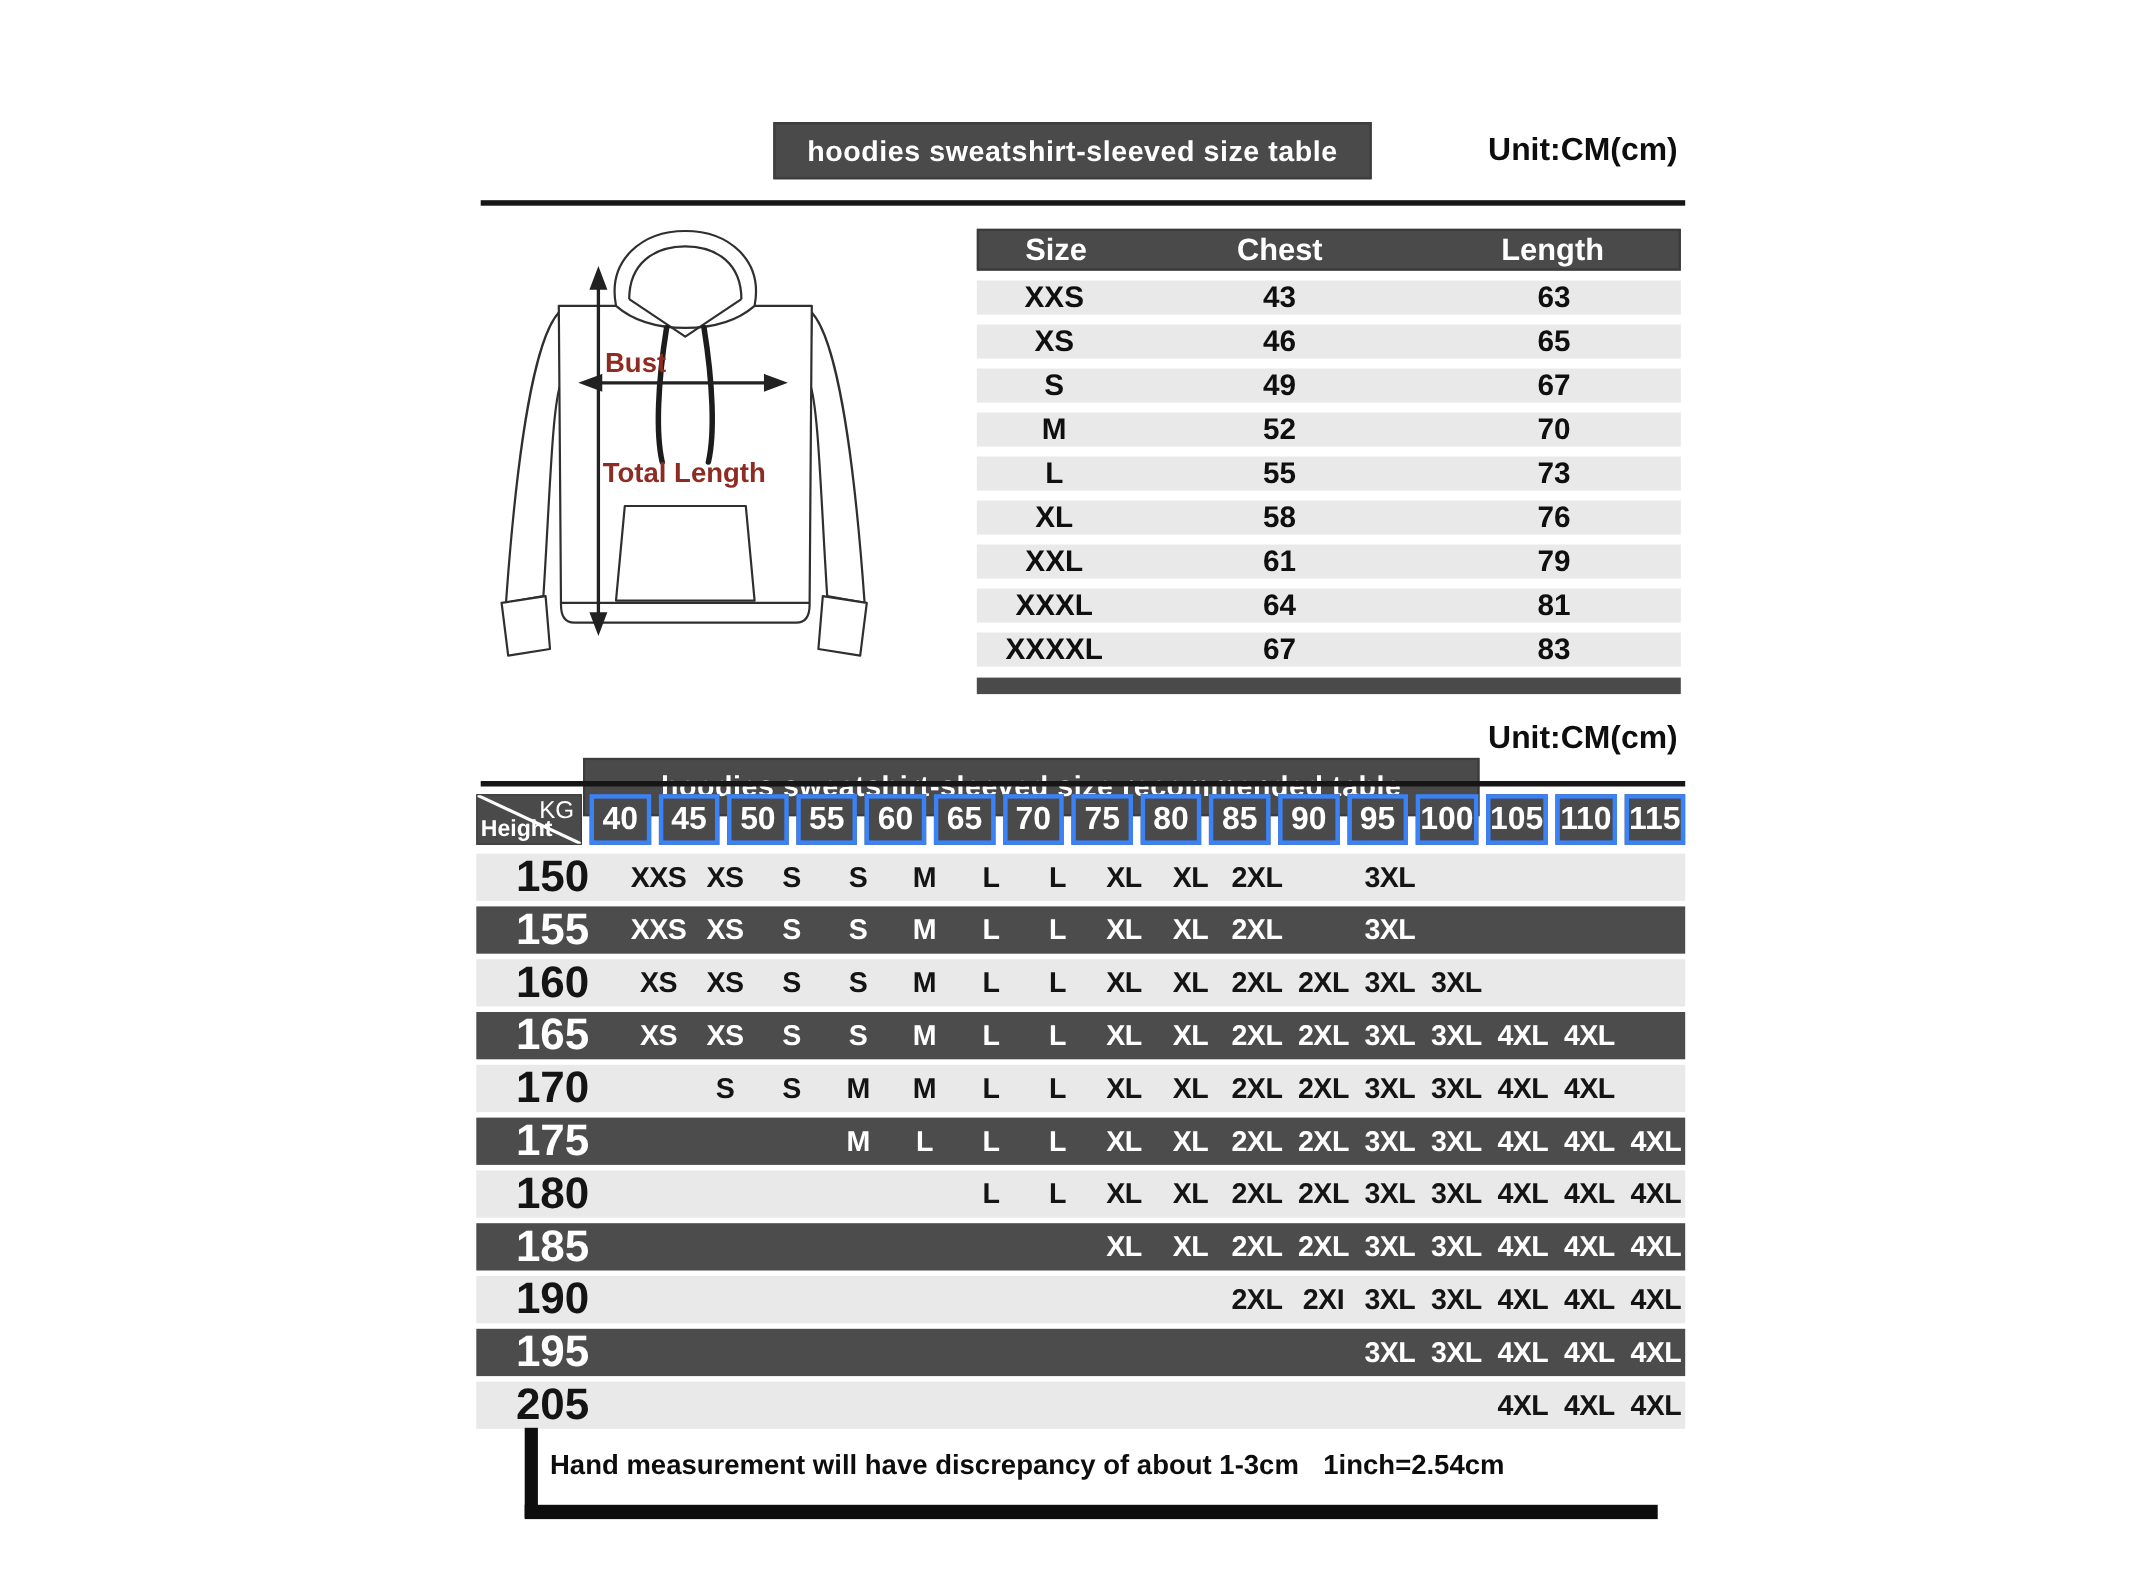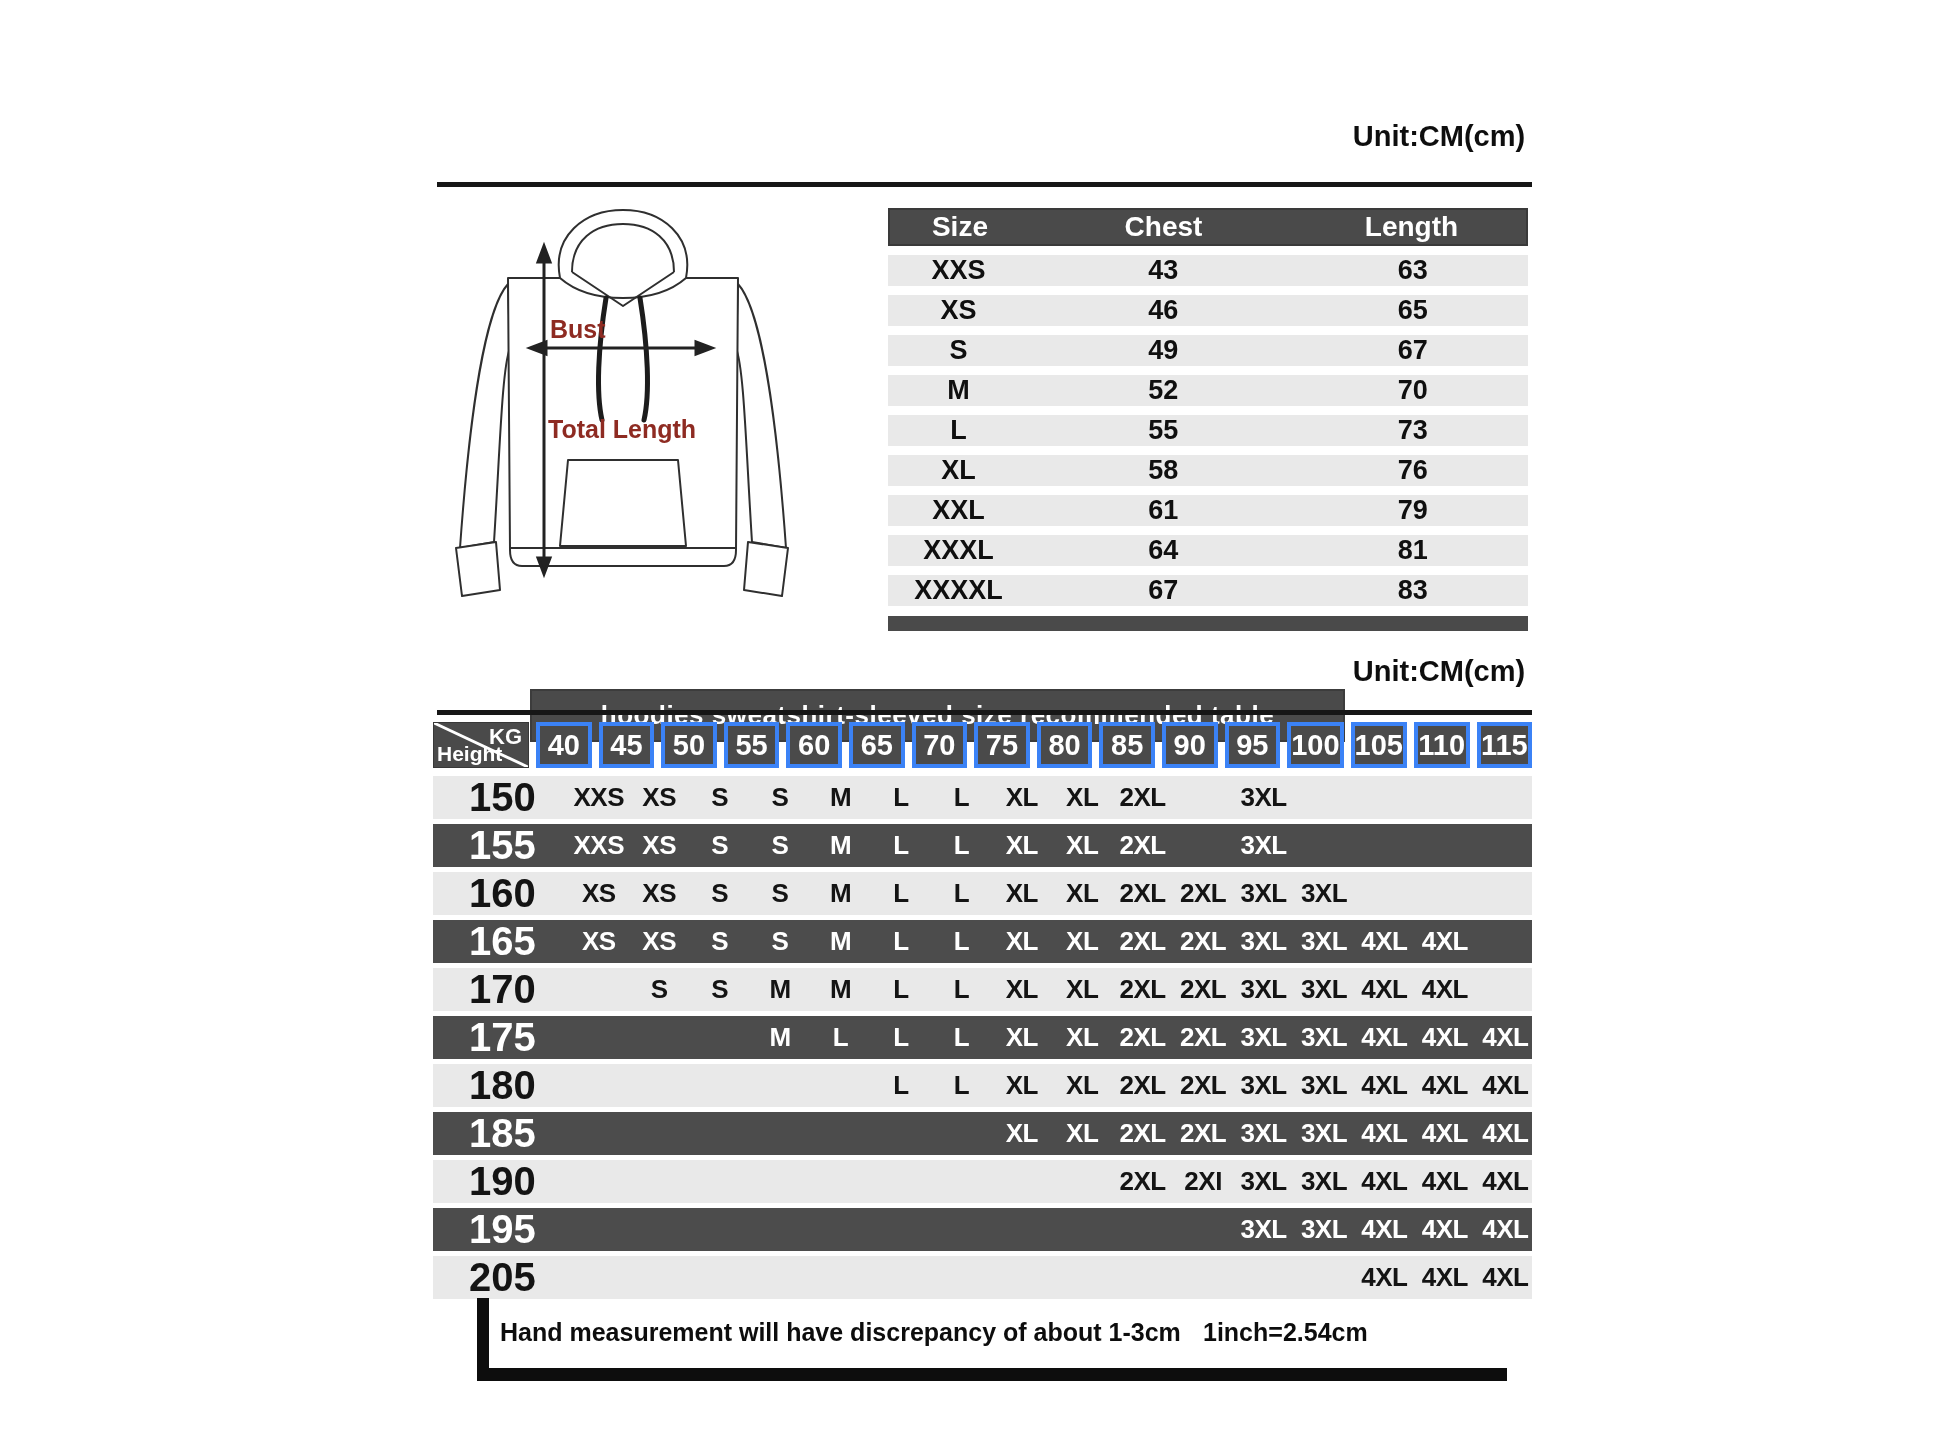--- a/index.html
+++ b/index.html
@@ -34,21 +34,21 @@
     display:flex;background:var(--light,#e9e9e9);height:31px;align-items:center;
     margin-top:9px;font-weight:bold;font-size:27px;color:#0f0f0f;
   }
   .st-bottom{height:15px;background:var(--dark,#4a4a4a);margin-top:10px;}
 
   
   #matrix{position:absolute;left:433px;top:722px;width:1099px;}
   .mx-header{display:flex;gap:7px;height:46px;}
   .mx-corner{flex:0 0 96px;background:var(--dark,#4a4a4a);position:relative;border:1px solid #383838;box-sizing:border-box;}
   .mx-corner svg{position:absolute;left:0;top:0;width:100%;height:100%;}
-  .mx-kg{position:absolute;top:1px;right:6px;color:#fff;font-weight:bold;font-size:22px;}
+  .mx-kg{position:absolute;top:1px;right:6px;color:#fff;font-weight:normal;font-size:22px;}
   .mx-heightlbl{position:absolute;bottom:1px;left:3px;color:#fff;font-weight:bold;font-size:21px;}
   .mx-wcell{
     flex:1;background:var(--dark,#4a4a4a);color:#fff;font-weight:bold;font-size:29px;
     display:flex;align-items:center;justify-content:center;border:4px solid #3b82f6;box-sizing:border-box;
   }
   #mx-rows{margin-top:8px;}
   .mx-row{display:flex;gap:7px;height:43px;margin-bottom:5px;align-items:center;font-weight:bold;}
   .mx-row.light{background:var(--light,#e9e9e9);color:#141414;}
   .mx-row.dark{background:var(--rowdark,#4c4c4c);color:#ffffff;}
   .mx-label{flex:0 0 96px;text-align:left;font-size:40px;margin-left:36px;}
@@ -62,20 +62,23 @@
 
   
   #hoodie{position:absolute;left:448px;top:198px;width:348px;height:410px;}
   .red-label{font-family:"Liberation Sans",sans-serif;font-weight:bold;font-size:25px;fill:var(--red,#8e2b22);}
 </style>
 </head>
 <body>
 
 <div id="canvas">
 
+  <div id="title1" class="bar-title">
+    <span>hoodies sweatshirt-sleeved size table</span>
+  </div>
   <div id="unit1" class="unit">Unit:CM(cm)</div>
   <div id="div1" class="divider"></div>
 
   <svg id="hoodie" viewBox="0 0 348 410">
     <g fill="#ffffff" stroke="#2f2f2f" stroke-width="2" stroke-linejoin="round">
 
       <path d="M60,86 C38,110 22,210 12,350 L46,344 C52,250 54,170 62,150 Z"></path>
       <path d="M290,86 C312,110 328,210 338,350 L304,344 C298,250 296,170 288,150 Z"></path>
 
       <path d="M8,350 L48,344 L52,392 L14,398 Z"></path>

